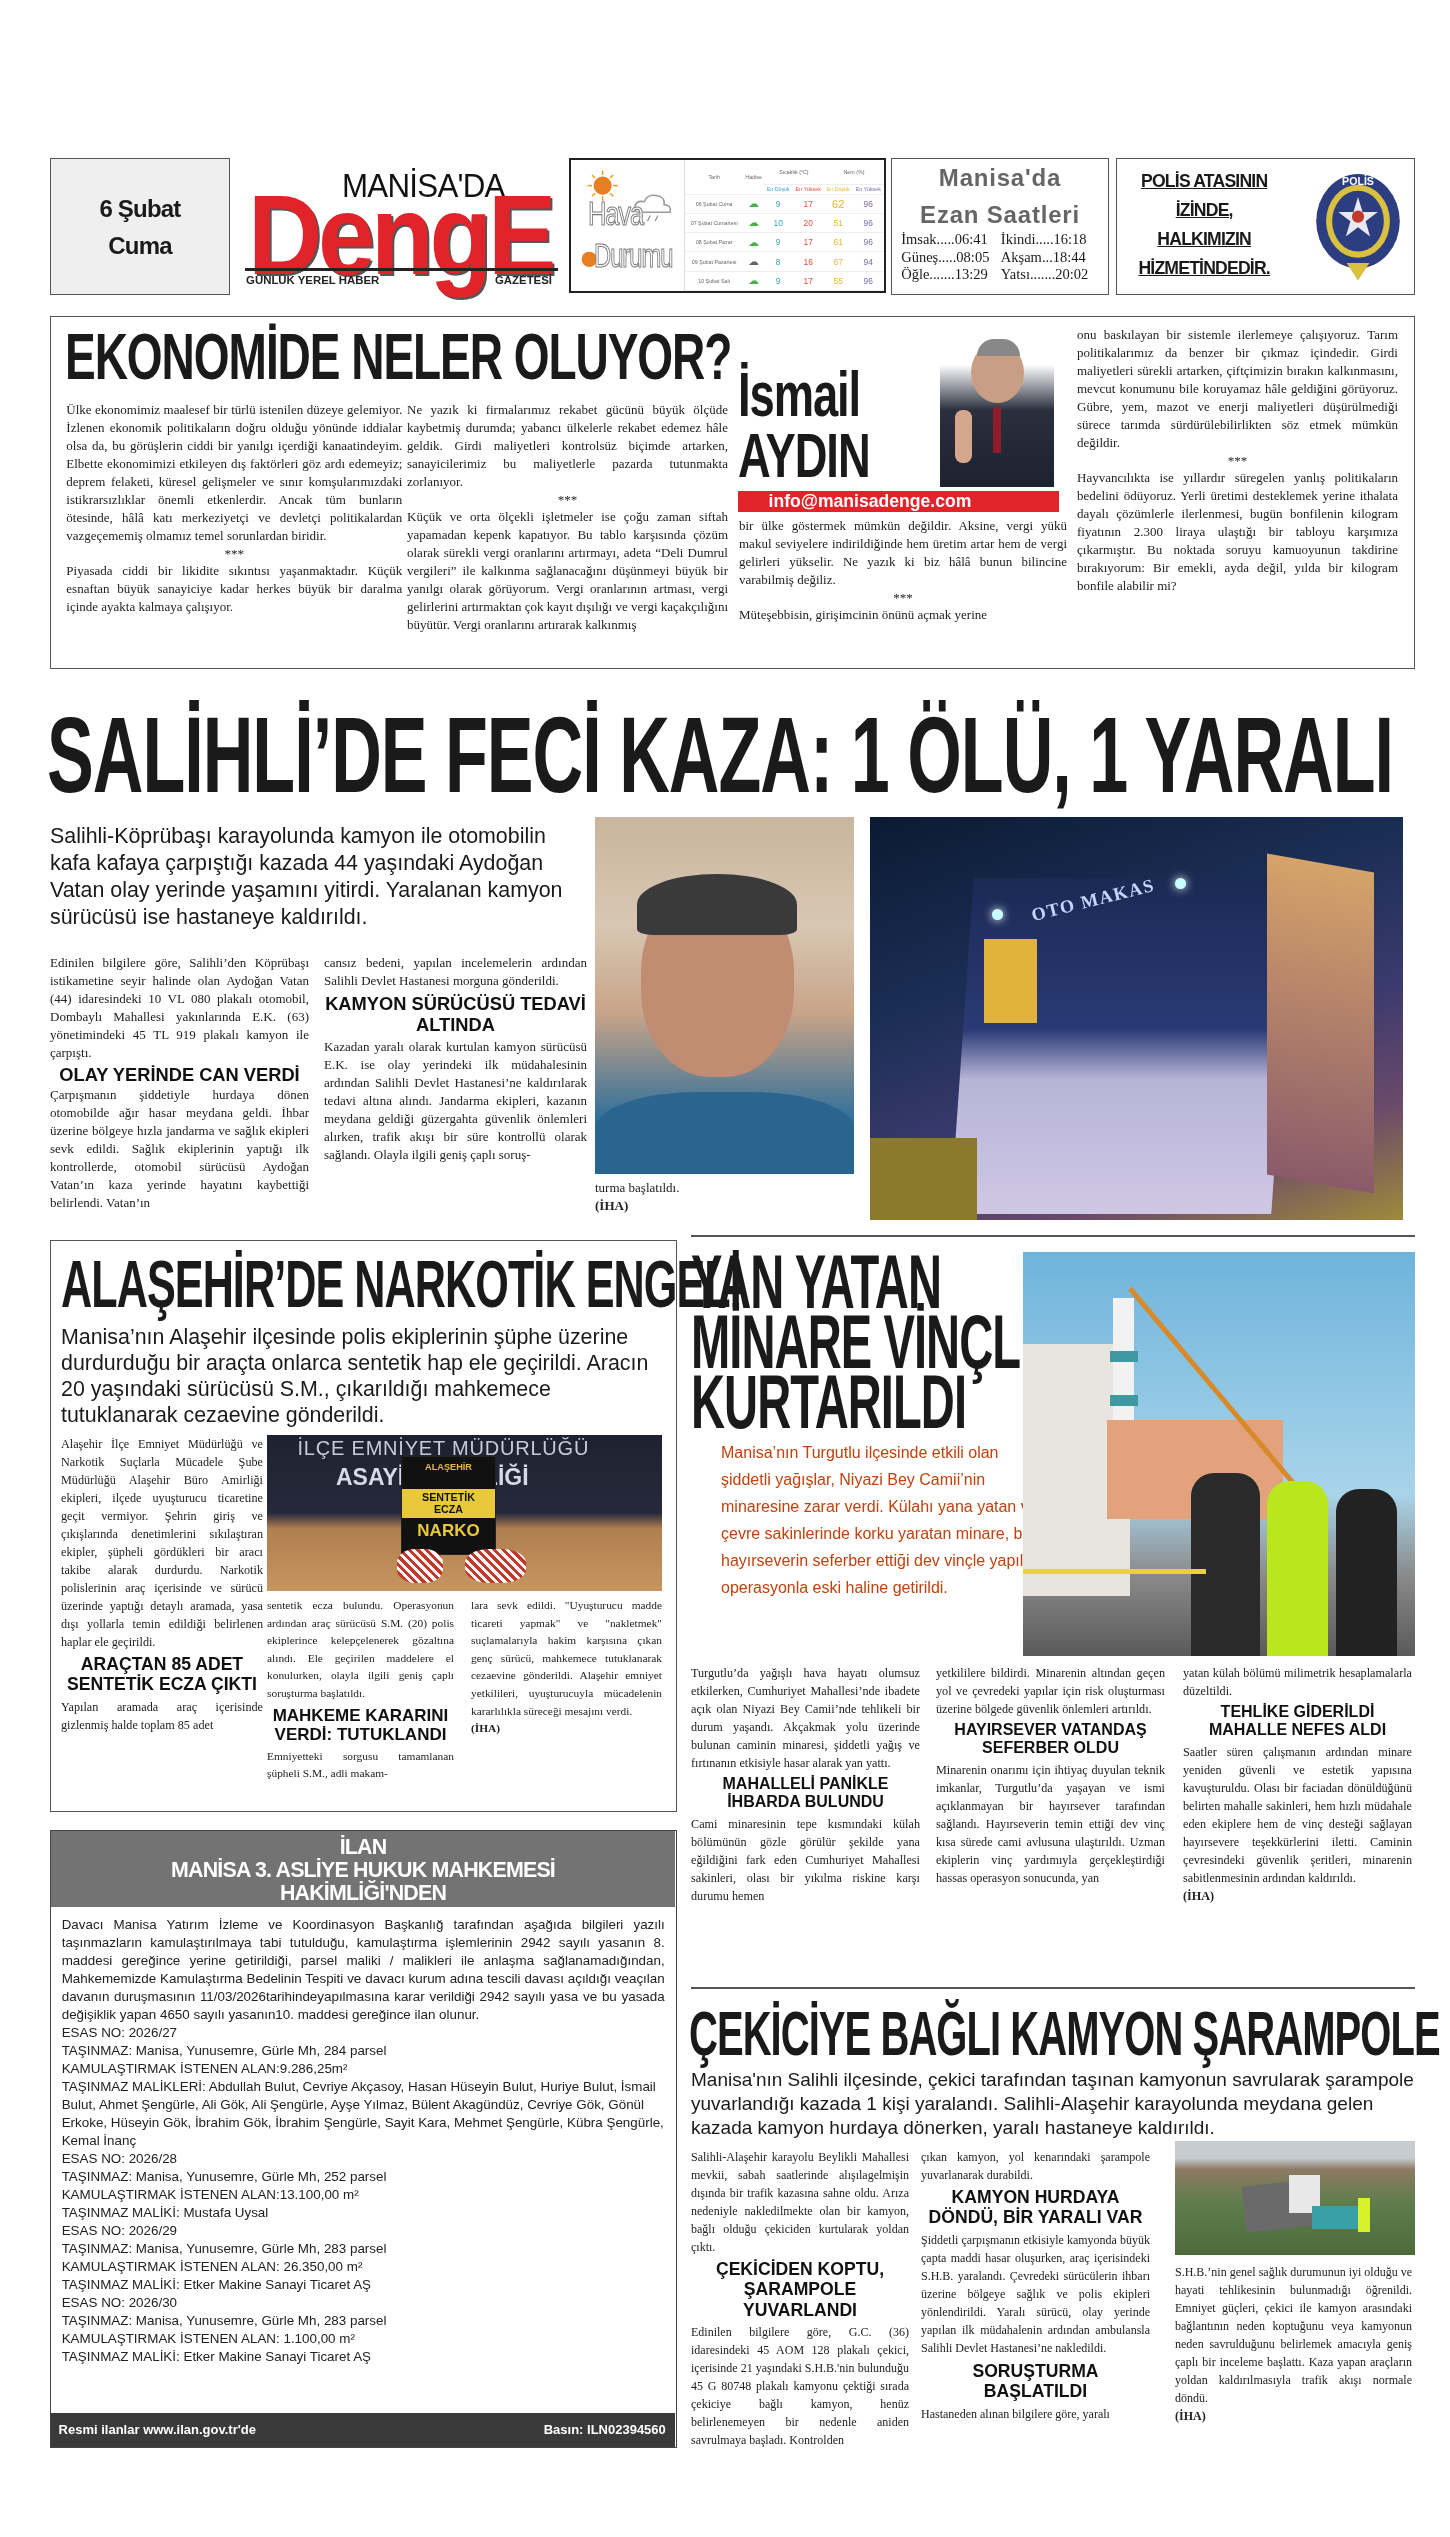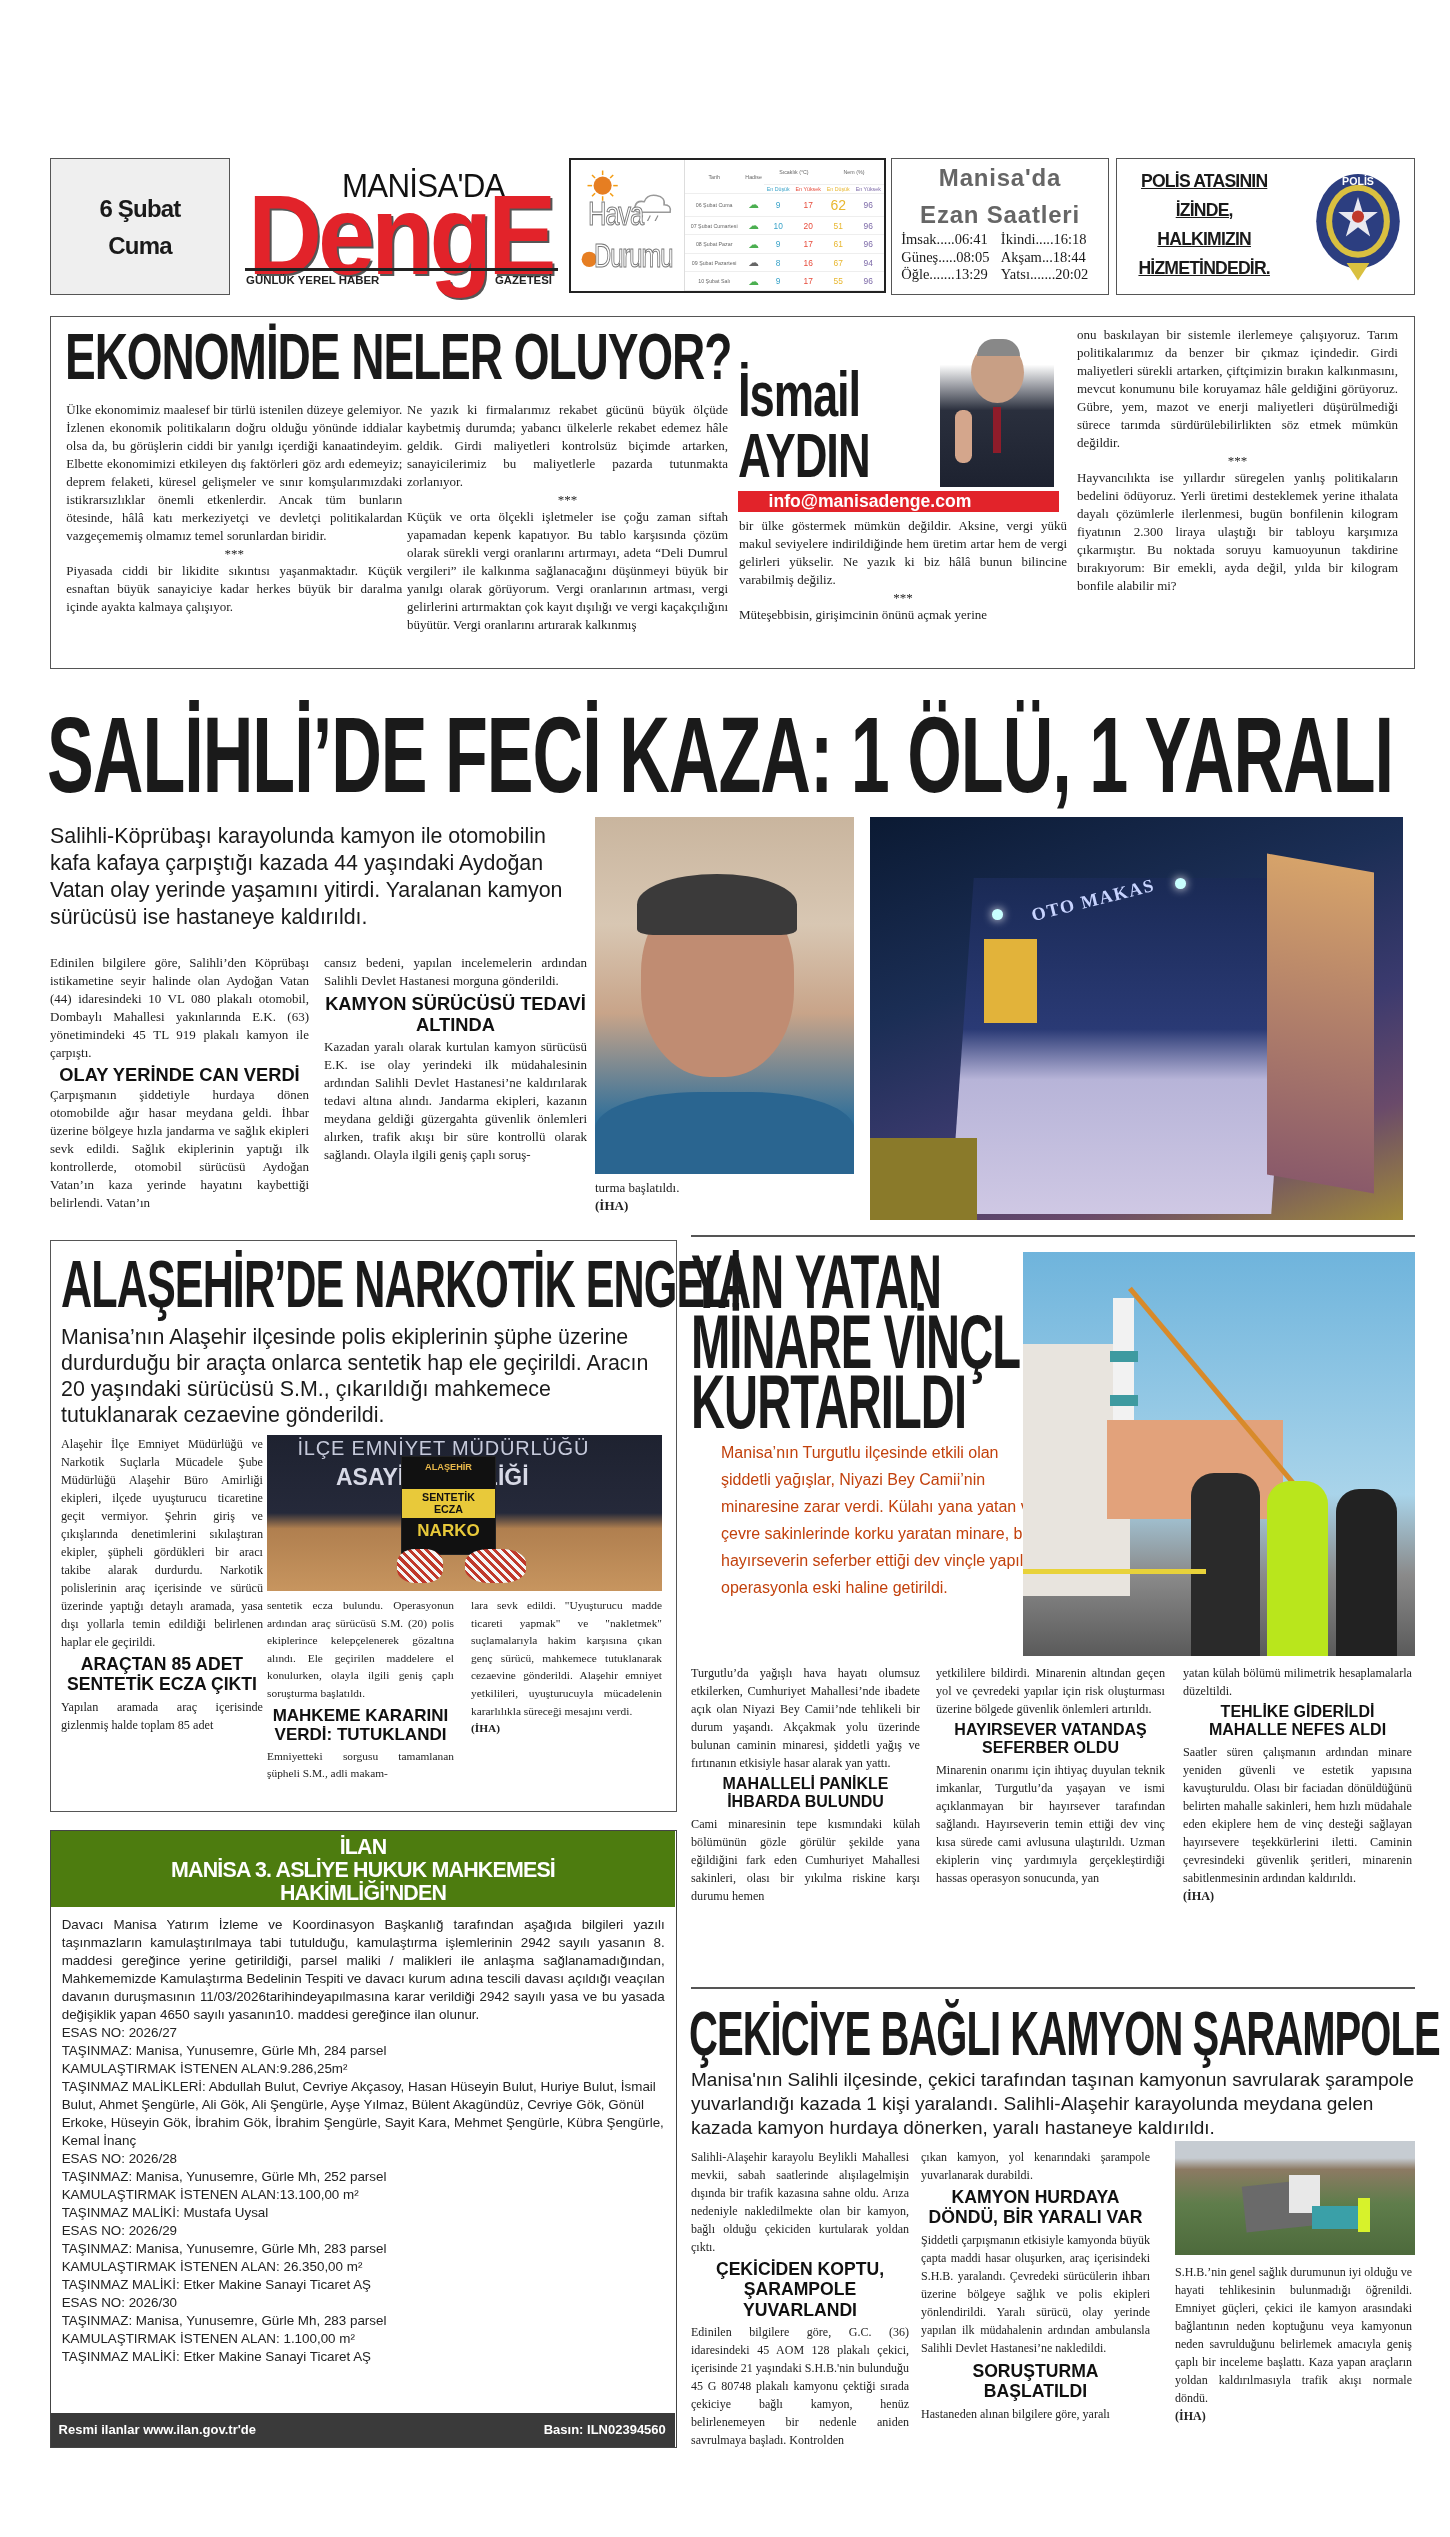--- a/index.html
+++ b/index.html
@@ -92,21 +92,21 @@
         <th style="color:#3aa3c9">En Düşük</th>
         <th style="color:#e74c3c">En Yüksek</th>
         <th style="color:#e8b730">En Düşük</th>
         <th style="color:#7d6aa8">En Yüksek</th>
       </tr>
       <tr>
         <td>06 Şubat Cuma</td>
         <td style="color:#4caf50; font-size:10.7px;">☁</td>
         <td style="color:#3aa3c9; font-size:8.4px;">9</td>
         <td style="color:#e74c3c; font-size:8.4px;">17</td>
-        <td style="color:#e8b730; font-size:14px;">62</td>
+        <td style="color:#e8b730; font-size:11px;">62</td>
         <td style="color:#7d6aa8; font-size:8.4px;">96</td>
       </tr>
       <tr>
         <td>07 Şubat Cumartesi</td>
         <td style="color:#4caf50; font-size:10.7px;">☁</td>
         <td style="color:#3aa3c9; font-size:8.4px;">10</td>
         <td style="color:#e74c3c; font-size:8.4px;">20</td>
         <td style="color:#e8b730; font-size:8.4px;">51</td>
         <td style="color:#7d6aa8; font-size:8.4px;">96</td>
       </tr>
@@ -275,21 +275,21 @@
   <div class="sub-head" style="font-size:17px; margin:3.1px 0;">MAHKEME KARARINI VERDİ: TUTUKLANDI</div>
   <p>Emniyetteki sorgusu tamamlanan şüpheli S.M., adli makam-</p>
 </div>
 
 <div class="abs body-text" style="left:471px; top:1597px; width:191px; font-size:11.4px; line-height:17.6px;">
   <p>lara sevk edildi. "Uyuşturucu madde ticareti yapmak" ve "nakletmek" suçlamalarıyla hakim karşısına çıkan genç sürücü, mahkemece tutuklanarak cezaevine gönderildi. Alaşehir emniyet yetkilileri, uyuşturucuyla mücadelenin kararlılıkla süreceği mesajını verdi.</p>
   <p style="font-weight:700;">(İHA)</p>
 </div>
 
 <div class="abs" style="left:50px; top:1830px; width:627px; height:618px; border:1.5px solid #444;">
-  <div class="abs" style="left:0; top:0; width:624px; height:76px; background:#4d7c0f; color:#fff; text-align:center;">
+  <div class="abs" style="left:0; top:0; width:624px; height:76px; background:#737373; color:#fff; text-align:center;">
     <div class="sans" style="font-size:21.4px; font-weight:900; line-height:23px; margin-top:4.6px; letter-spacing:-0.8px;">İLAN</div>
     <div class="sans" style="font-size:21.4px; font-weight:900; line-height:23px; letter-spacing:-0.8px;">MANİSA 3. ASLİYE HUKUK MAHKEMESİ</div>
     <div class="sans" style="font-size:21.4px; font-weight:900; line-height:23px; letter-spacing:-0.8px;">HAKİMLİĞİ'NDEN</div>
   </div>
   <div class="abs sans" style="left:10.7px; top:85px; width:603px; font-size:13.4px; line-height:18px; color:#222;">
     <p style="text-align:justify;">Davacı Manisa Yatırım İzleme ve Koordinasyon Başkanlığ tarafından aşağıda bilgileri yazılı taşınmazların kamulaştırılmaya tabi tutulduğu, kamulaştırma işlemlerinin 2942 sayılı yasanın 8. maddesi gereğince yerine getirildiği, parsel maliki / malikleri ile anlaşma sağlanamadığından, Mahkememizde Kamulaştırma Bedelinin Tespiti ve davacı kurum adına tescili davası açıldığı veaçılan davanın duruşmasının 11/03/2026tarihindeyapılmasına karar verildiği 2942 sayılı yasa ve bu yasada değişiklik yapan 4650 sayılı yasanın10. maddesi gereğince ilan olunur.</p>
     <div>ESAS NO: 2026/27</div>
     <div>TAŞINMAZ: Manisa, Yunusemre, Gürle Mh, 284 parsel</div>
     <div>KAMULAŞTIRMAK İSTENEN ALAN:9.286,25m²</div>
     <div>TAŞINMAZ MALİKLERİ: Abdullah Bulut, Cevriye Akçasoy, Hasan Hüseyin Bulut, Huriye Bulut, İsmail Bulut, Ahmet Şengürle, Ali Gök, Ali Şengürle, Ayşe Yılmaz, Bülent Akagündüz, Cevriye Gök, Gönül Erkoke, Hüseyin Gök, İbrahim Gök, İbrahim Şengürle, Sayit Kara, Mehmet Şengürle, Kübra Şengürle, Kemal İnanç</div>

